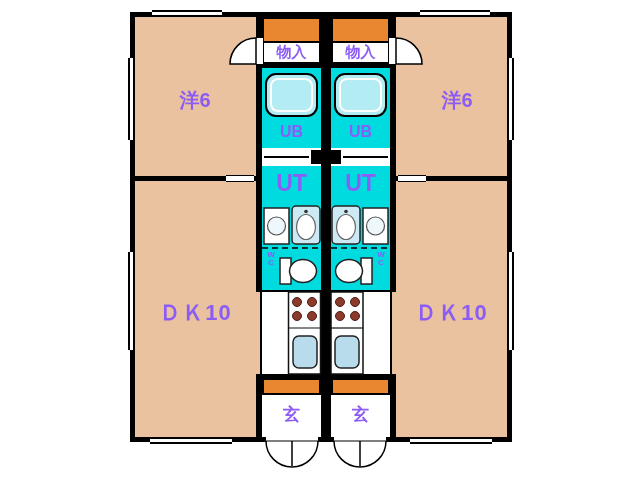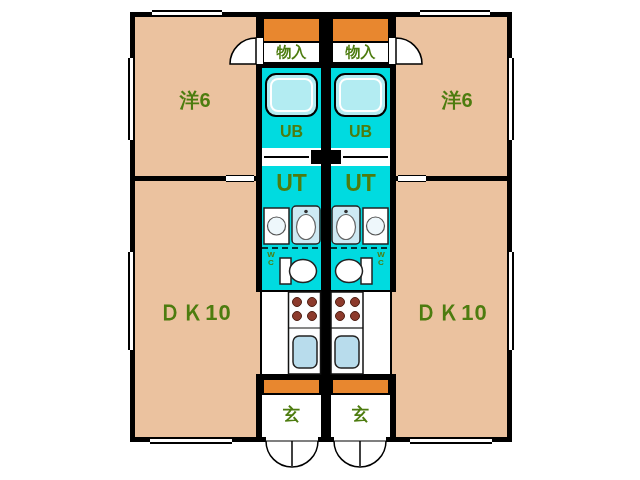--- a/index.html
+++ b/index.html
@@ -1,20 +1,20 @@
 <!DOCTYPE html>
 <html><head>
 <meta charset="utf-8">
 <style>
   html,body{margin:0;padding:0;background:#fff;}
   .canvas{position:relative;width:640px;height:480px;background:#fff;overflow:hidden;
           font-family:"Liberation Sans",sans-serif;}
   .abs{position:absolute;}
   .wall{position:absolute;background:#000;}
-  .lbl{position:absolute;color:#4d7c0f;font-weight:bold;text-align:center;
+  .lbl{position:absolute;color:#8b5cf6;font-weight:bold;text-align:center;
        font-family:"Liberation Sans",sans-serif;}
   .wc-lbl{white-space:pre-line;font-size:8px;line-height:8px;font-weight:bold;}
   .win-h{position:absolute;background:#fff;border-top:2px solid #000;border-bottom:2px solid #000;box-sizing:border-box;}
   .win-v{position:absolute;background:#fff;border-left:2px solid #000;border-right:2px solid #000;box-sizing:border-box;}
   svg{position:absolute;left:0;top:0;}
 </style>
 </head>
 <body>
 
 <div class="canvas">

